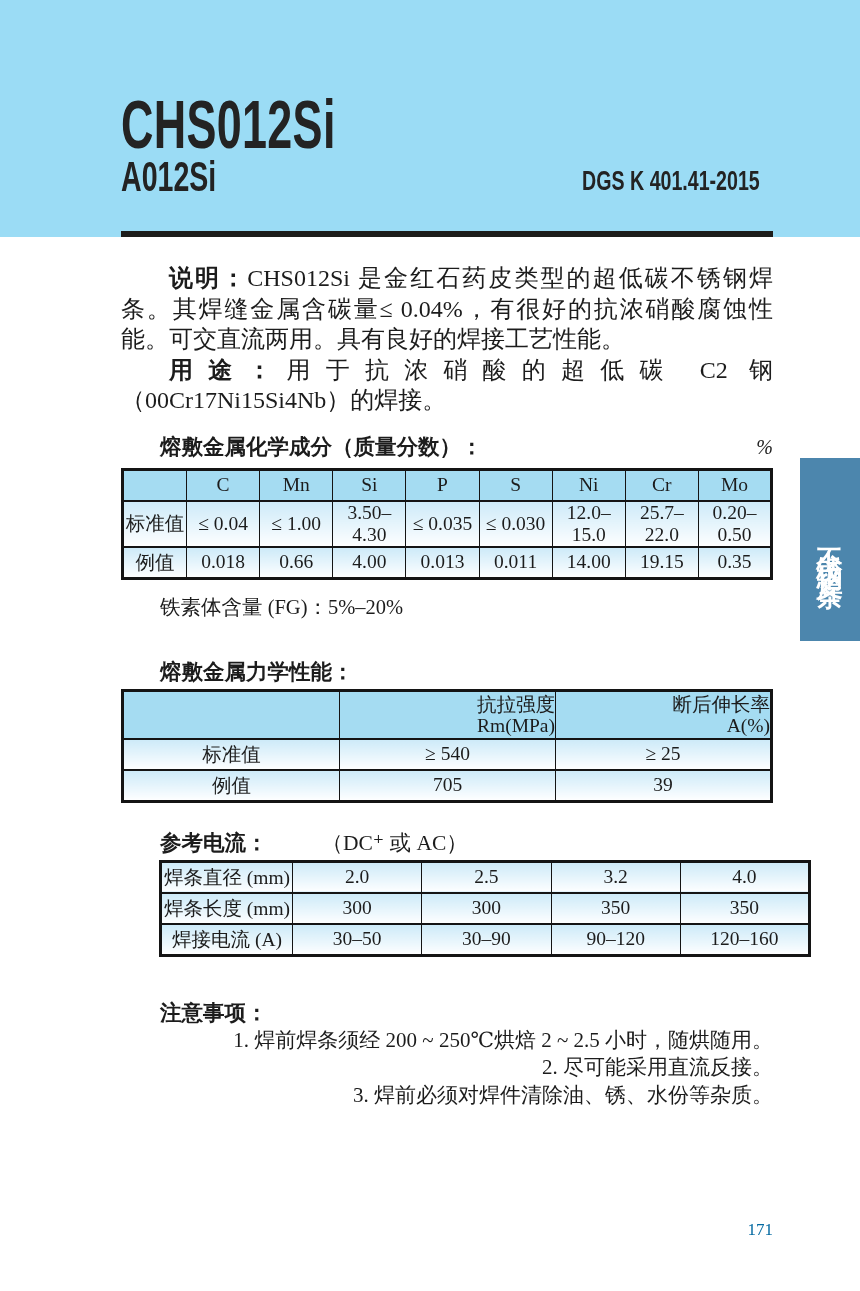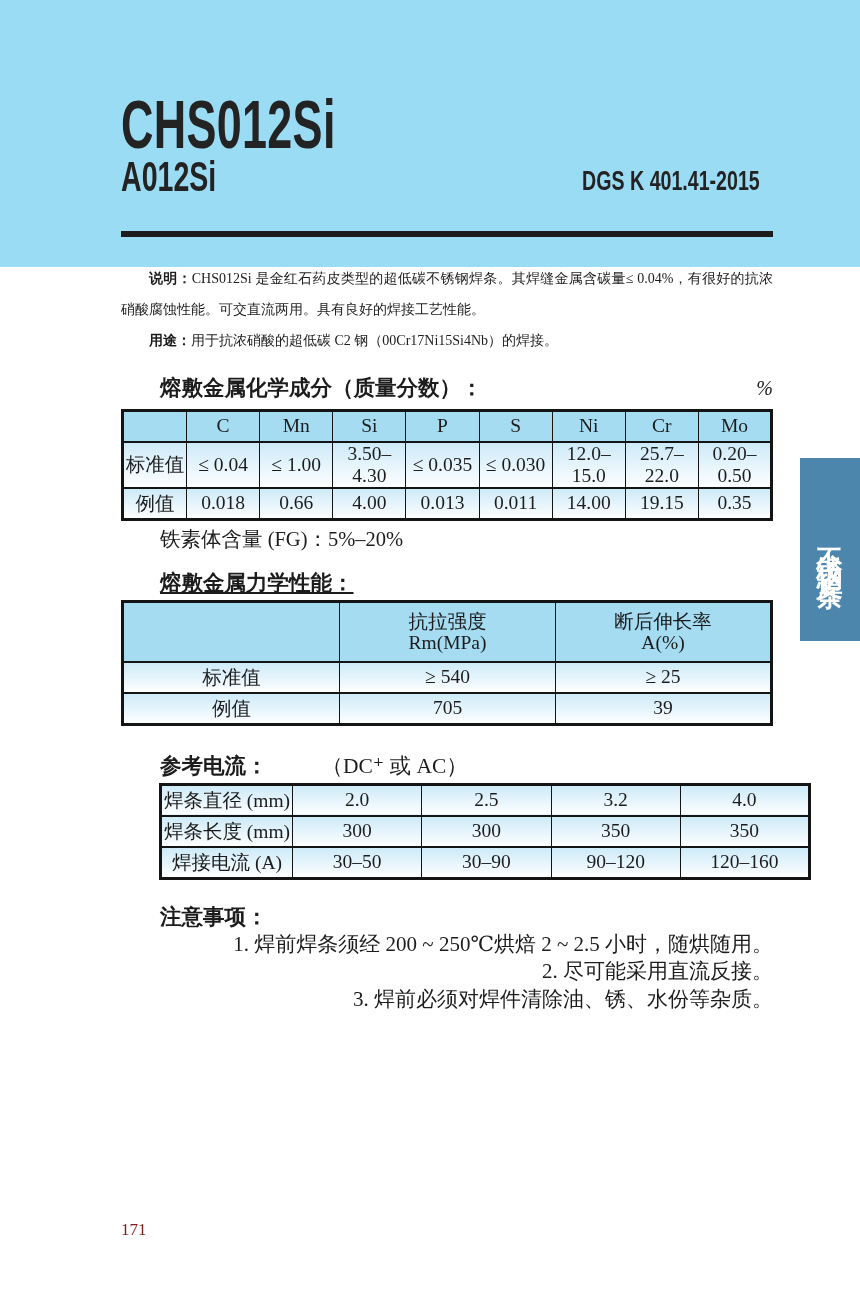--- a/index.html
+++ b/index.html
@@ -2,21 +2,21 @@
 <html><head>
 <meta charset="utf-8">
 <style>
   html,body { margin:0; padding:0; background:#ffffff; }
   .page {
     position:relative; width:860px; height:1291px; background:#ffffff;
     font-family:"Liberation Serif","DejaVu Serif",serif; color:#1c1c1c; overflow:hidden;
   }
 
   
-  .band { position:absolute; left:0; top:0; width:860px; height:267px; background:#9bdcf5; }
+  .band { position:absolute; left:0; top:0; width:860px; height:237px; background:#9bdcf5; }
   .title {
     position:absolute; left:121px; top:90px;
     font-family:"Liberation Sans","DejaVu Sans",sans-serif; font-weight:bold;
     font-size:68px; line-height:1; color:#232323; white-space:nowrap;
     transform:scaleX(0.66); transform-origin:0 0; letter-spacing:0.5px;
   }
   .subtitle {
     position:absolute; left:121px; top:156px;
     font-family:"Liberation Sans","DejaVu Sans",sans-serif; font-weight:bold;
     font-size:42px; line-height:1; color:#232323; white-space:nowrap;
@@ -37,60 +37,60 @@
   }
   .side-tab span {
     writing-mode:vertical-rl; text-orientation:upright;
     color:#ffffff; font-family:"Liberation Sans","DejaVu Sans",sans-serif;
     font-weight:bold; font-size:26px; letter-spacing:9px; line-height:1;
   }
 
   
   .content { position:absolute; left:121px; top:237px; width:652px; }
 
-  .intro { margin-top:26px; font-size:14px; line-height:30.5px; text-align:justify; }
+  .intro { margin-top:26px; font-size:24px; line-height:30.5px; text-align:justify; }
   .intro p { margin:0; text-indent:2em; }
   .lead { font-family:"Liberation Sans","DejaVu Sans",sans-serif; font-weight:bold; }
 
   .sec-head {
     font-family:"Liberation Sans","DejaVu Sans",sans-serif; font-weight:bold;
     font-size:21.5px; line-height:28px; padding-left:39px;
   }
   .sec-head .suffix { font-family:"Liberation Serif","DejaVu Serif",serif; font-weight:normal;margin-left:48px; }
   .chem-head { margin-top:17px; }
-  .mech-head { margin-top:16px;text-decoration:underline; }
+  .mech-head { margin-top:37px; }
   .curr-head { margin-top:26px; }
   .unit { float:right; font-family:"Liberation Serif","DejaVu Serif",serif;
           font-style:italic; font-weight:normal; font-size:20px; }
 
   table { border-collapse:collapse; width:652px; table-layout:fixed; border:3px solid #141414; }
   td {
     border-left:1.5px solid #141414; border-right:1.5px solid #141414;
     border-top:2.5px solid #141414; border-bottom:2.5px solid #141414;
     text-align:center; vertical-align:middle;
     font-size:19.5px; padding:0; height:29px; overflow:hidden;
   }
   tr.hdr td { background:#a5dcf2; }
   tr.grad td { background:linear-gradient(180deg,#cdeaf8 0%,#fdfeff 100%); }
   td.lbl { background:#a5dcf2; }
-  .two-line { line-height:21px; padding:8px 0; }
+  .two-line { line-height:21px; padding:2px 0;text-align:right; }
 
   .chem-table { margin-top:7px; }
-  .ferrite { margin-top:5px; padding-left:39px; font-size:20.5px; line-height:27px; }
+  .ferrite { margin-top:14px; padding-left:39px; font-size:20.5px; line-height:27px; }
   .mech-table { margin-top:3px; }
   .mech-table tr.hdr td { height:44px; }
   .curr-table { margin-top:3px;margin-left:38px; }
 
-  .notes { margin-top:23px; }
+  .notes { margin-top:42px; }
   .notes-title { font-family:"Liberation Sans","DejaVu Sans",sans-serif; font-weight:bold;
                  font-size:21.5px; line-height:28px; padding-left:39px; }
   .notes-item { font-size:21px; line-height:27.5px; padding-left:27px;text-align:right; }
 
   .page-number { position:absolute; left:121px; top:1220px; width:652px;
-                 font-size:17px; color:#7f1d1d; }
+                 text-align:right; font-size:17px; color:#0369a1; }
 </style>
 </head>
 <body>
 
 <div class="page">
 
   <div class="band">
     <div class="title">CHS012Si</div>
     <div class="subtitle">A012Si</div>
     <div class="standard">DGS K 401.41-2015</div>

